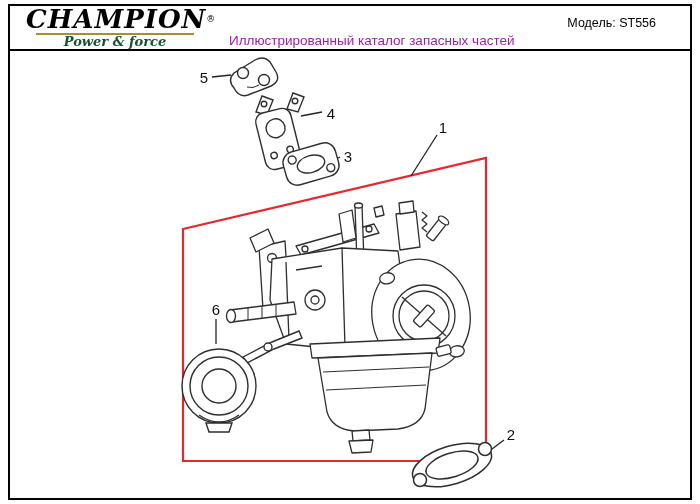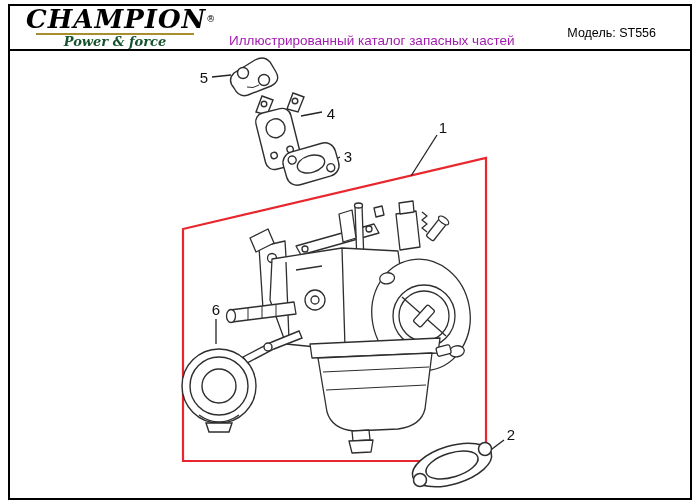--- a/index.html
+++ b/index.html
@@ -7,21 +7,21 @@
   .page { position:relative; width:700px; height:504px; background:#fff; overflow:hidden; }
   .frame { position:absolute; left:8px; top:4px; width:684px; height:496px; border:2px solid #000; pointer-events:none; }
   .header-divider { position:absolute; left:8px; top:49px; width:684px; border-top:2px solid #000; }
   .brand { position:absolute; left:26px; top:6px; width:178px; text-align:center; }
   .brand-name-row { line-height:1; white-space:nowrap;text-align:right; }
   .brand-name { font-family:"DejaVu Serif", serif; font-style:italic; font-weight:bold; font-size:26px; letter-spacing:1px; color:#000; }
   .brand-reg { font-family:"DejaVu Serif", serif; font-size:9px; vertical-align:super; color:#000; }
   .brand-rule { border-top:2px solid #a98e2f; margin:1px 10px 0 10px; }
   .brand-tagline { font-family:"DejaVu Serif", serif; font-style:italic; font-weight:bold; font-size:13px; color:#14532d; line-height:1.15; }
   .header-title { position:absolute; left:229px; top:33px; font-size:13.5px; color:#a21caf; }
-  .header-model { position:absolute; right:44px; top:26px; font-size:12.5px; color:#000; }
+  .header-model { position:absolute; right:44px; top:16px; font-size:12.5px; color:#000; }
   .diagram { position:absolute; left:0; top:0; width:700px; height:504px; }
   .callouts text { font-family:"Liberation Sans", sans-serif; font-size:15px; fill:#111; text-anchor:middle; }
 </style>
 </head>
 <body>
 
 <div class="page">
 
   <svg class="diagram" viewBox="0 0 700 504">
 

